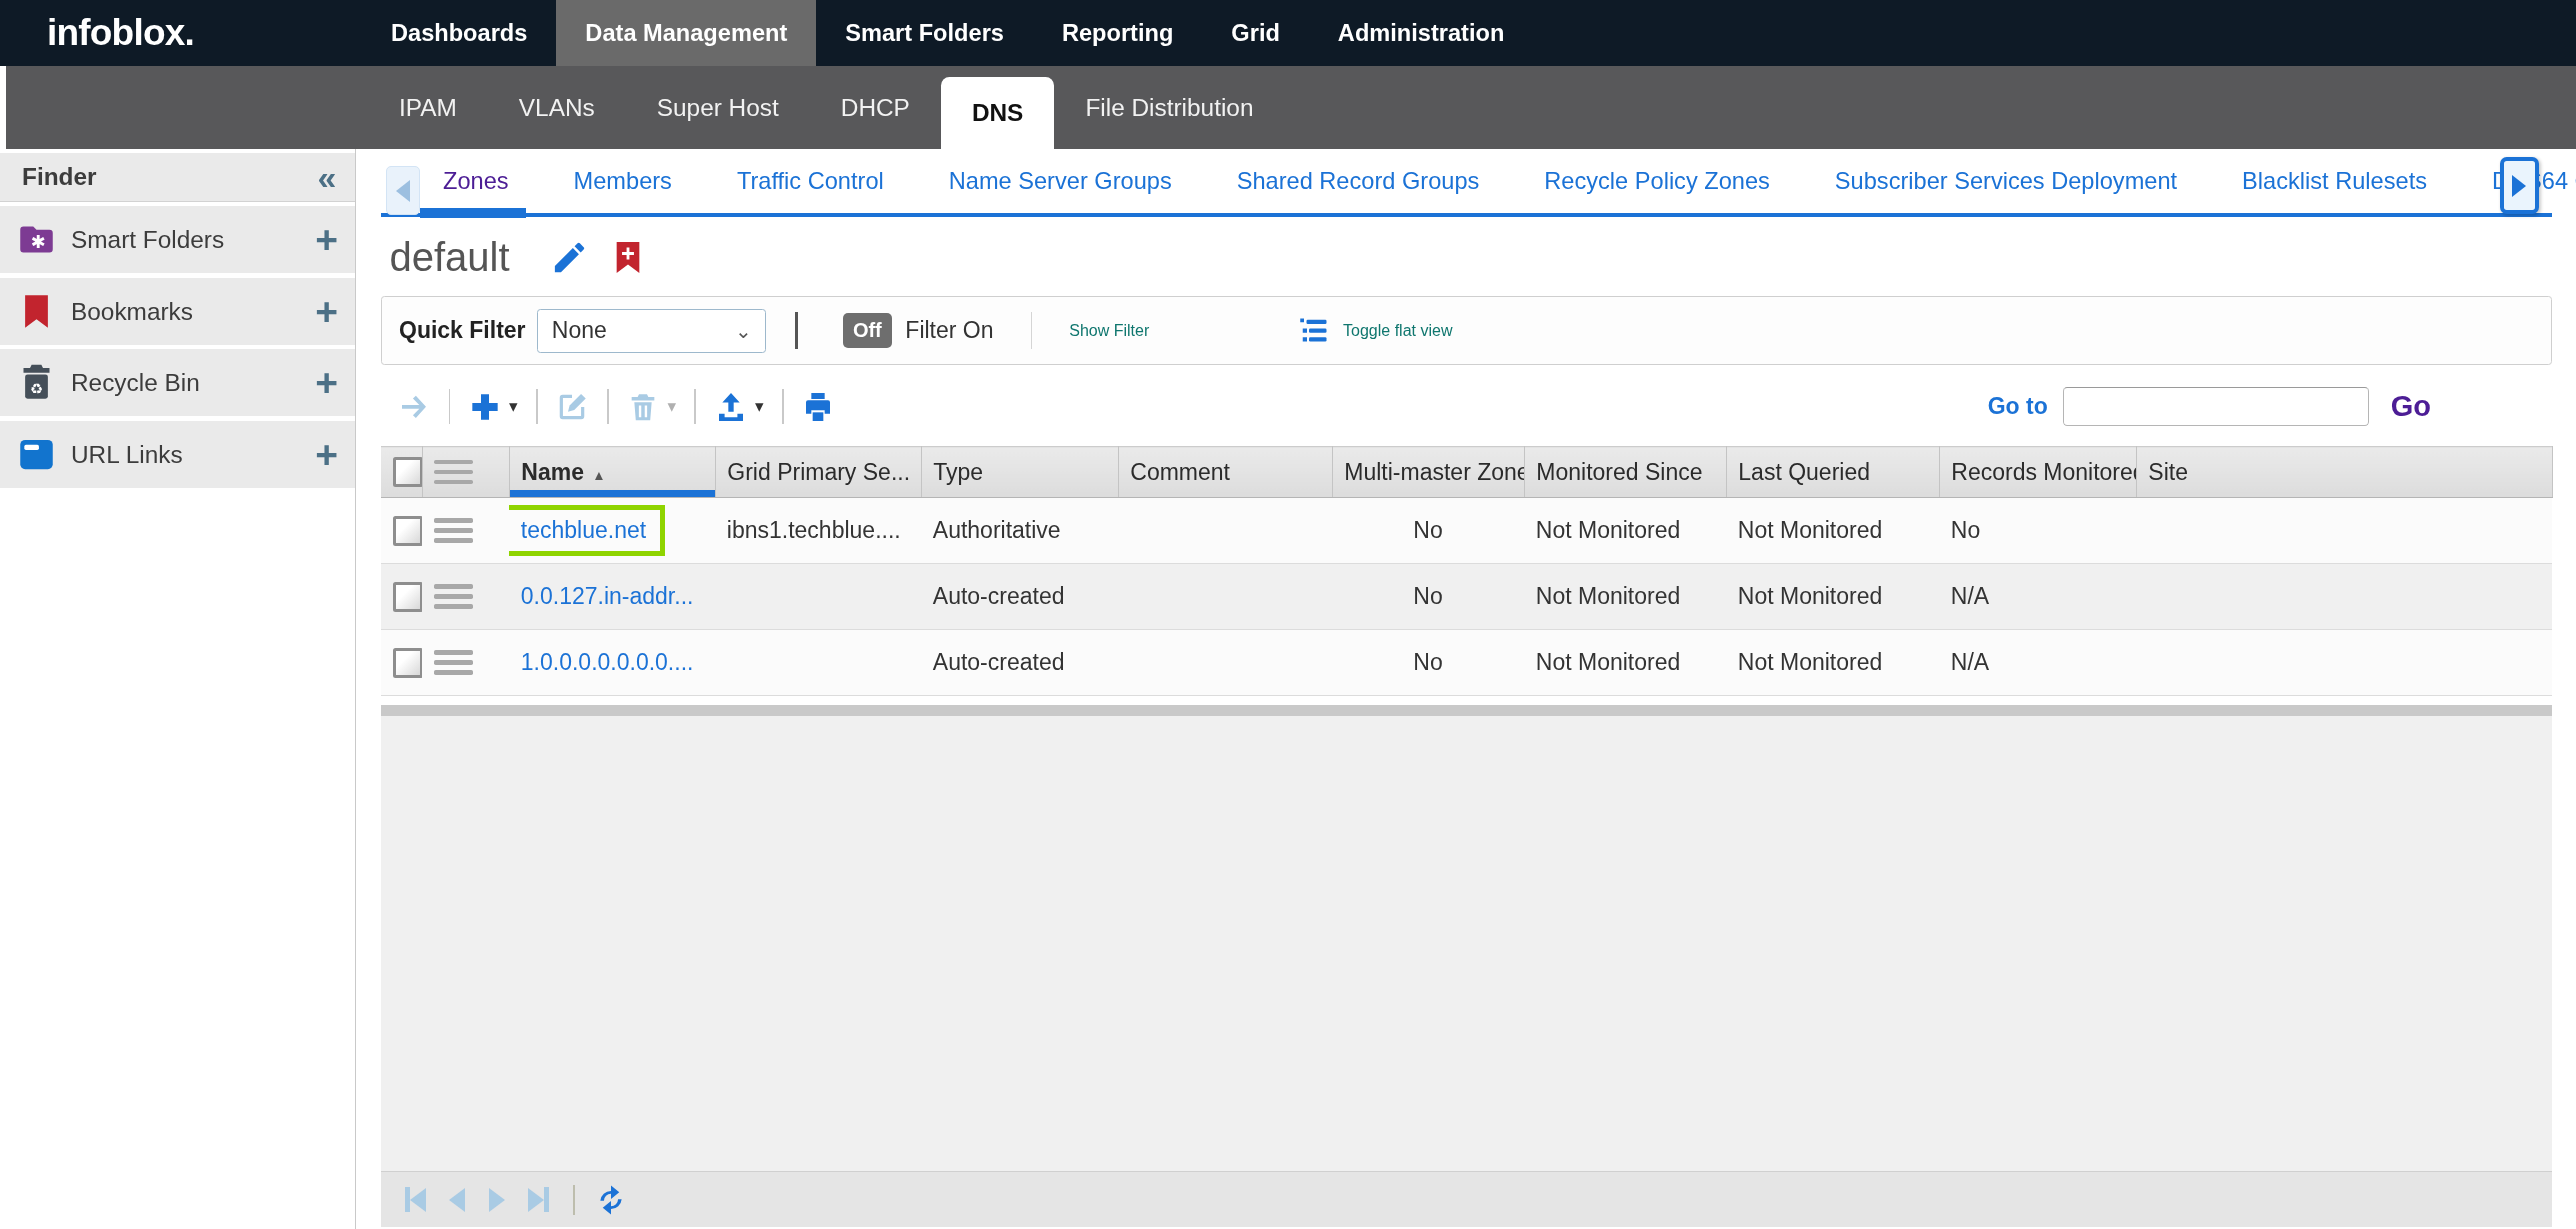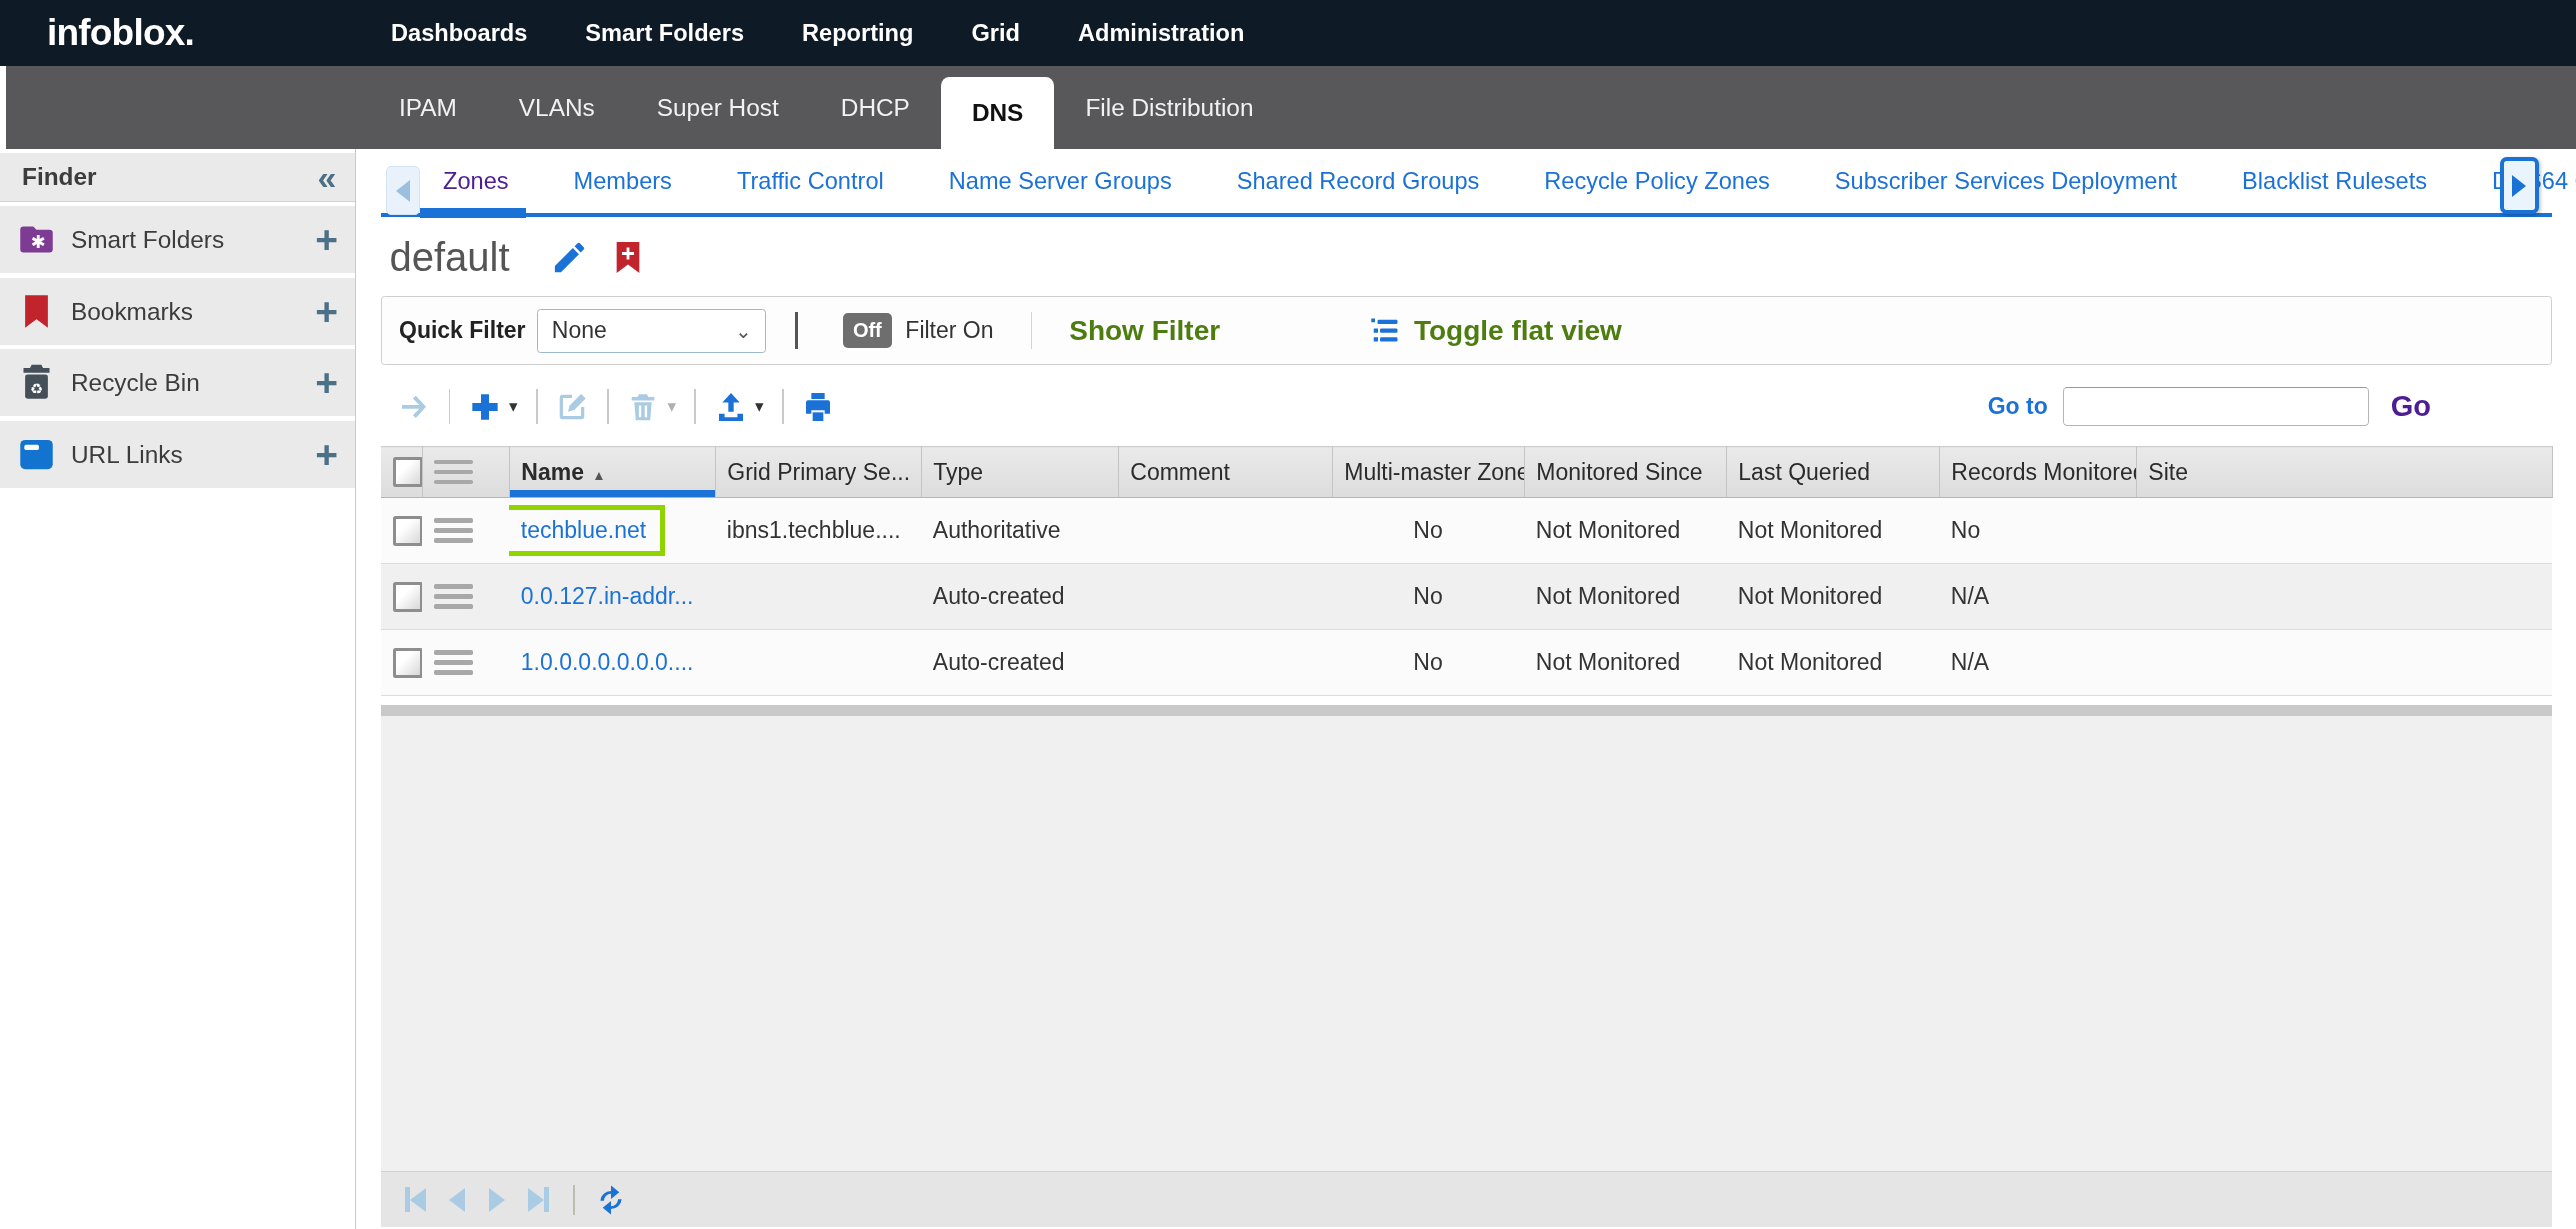--- a/index.html
+++ b/index.html
@@ -77,21 +77,21 @@
   .qf-select { margin-left:11.8px; width:229px; height:44px; background:#fff;
     border:1.7px solid #9db8cc; border-radius:3.4px; display:flex; align-items:center;
     font-size:23px; color:#333; padding:0 13.5px; cursor:pointer; }
   .qf-select .chev { margin-left:auto; color:#555; font-size:20px; }
   .vdiv-dark { width:2.5px; height:37px; background:#555; margin-left:29px; }
   .off-btn { margin-left:45px; width:49px; height:35px; background:#6e6e6e; border-radius:5px;
     color:#fff; font-size:20px; font-weight:bold; display:flex; align-items:center;
     justify-content:center; cursor:pointer; }
   .qf-text { margin-left:13.5px; font-size:23px; color:#333; }
   .vdiv-light { width:1.7px; height:37px; background:#d5d5d5; margin-left:37px; }
-  .link { color:#4d7c0f; font-size:28px; cursor:pointer; white-space:nowrap;font-weight:bold; }
+  .link { color:#0f766e; font-size:16px; cursor:pointer; white-space:nowrap; }
   .show-filter { margin-left:37px; }
   .flat-icon { margin-left:148px; width:34px; height:30px; cursor:pointer; }
   .flat-label { margin-left:11.8px; }
 
   
   .toolbar { position:absolute; left:0; top:232px; width:2171px; height:51px;
     display:flex; align-items:center; }
   .tb-icon { width:32px; height:32px; display:inline-block; cursor:pointer; }
   .tb-sep { width:1.7px; height:35px; background:#c9c9c9; margin:0 18.5px; }
   .caret { font-size:17px; color:#333; margin-left:8.4px; cursor:pointer; }
@@ -144,20 +144,21 @@
 </style>
 </head>
 <body>
 
 <div id="page">
 
   <div class="topnav">
     <div class="logo">infoblox.</div>
     <div class="topnav-items">
       <div class="topnav-item">Dashboards</div>
+      <div class="topnav-item active">Data Management</div>
       <div class="topnav-item">Smart Folders</div>
       <div class="topnav-item">Reporting</div>
       <div class="topnav-item">Grid</div>
       <div class="topnav-item">Administration</div>
     </div>
   </div>
 
   <div class="subnav">
     <div class="subnav-item">IPAM</div>
     <div class="subnav-item">VLANs</div>

